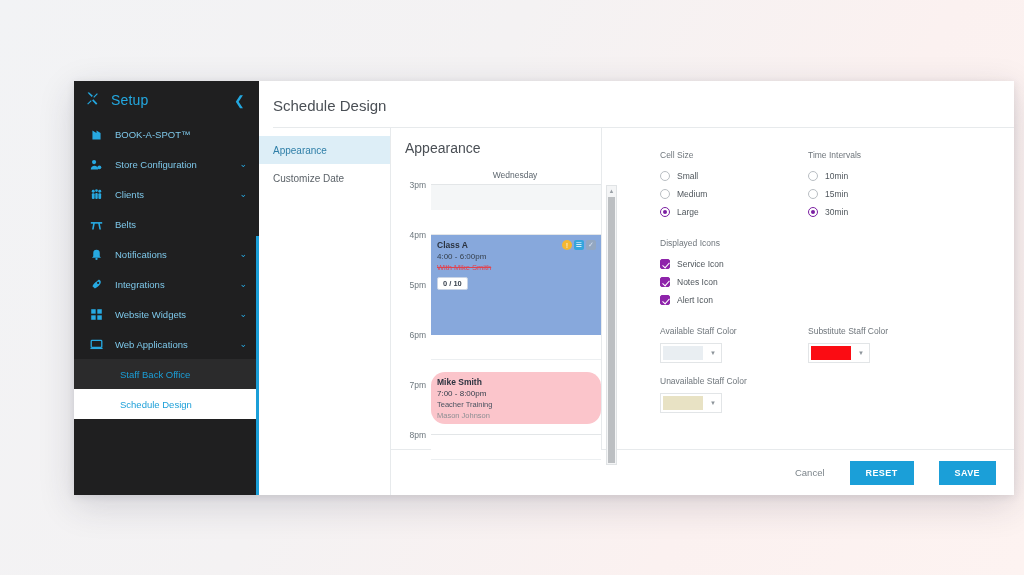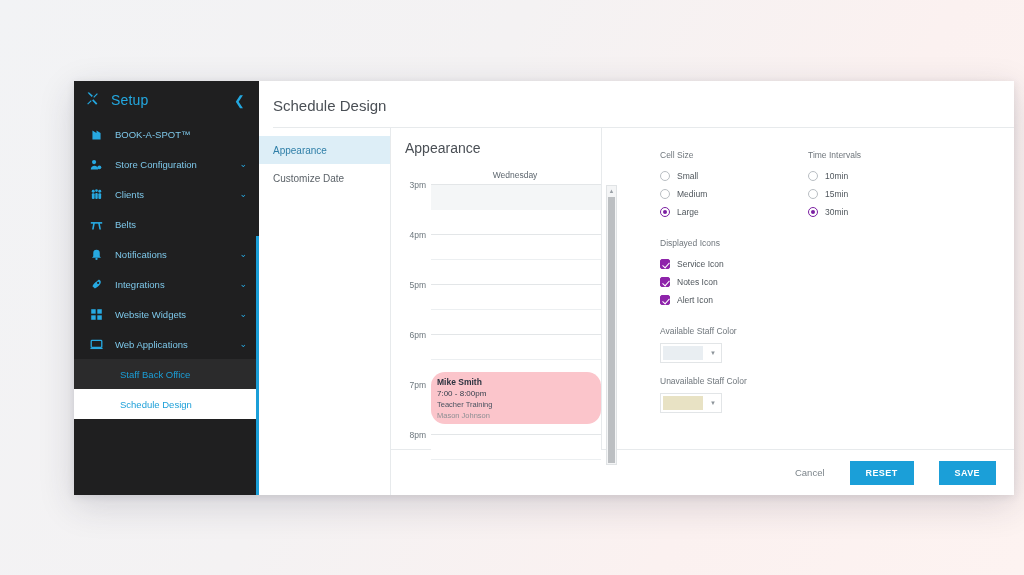--- a/index.html
+++ b/index.html
@@ -306,20 +306,31 @@
                   <div class="cal-time">4pm</div>
                   <div class="cal-time">5pm</div>
                   <div class="cal-time">6pm</div>
                   <div class="cal-time">7pm</div>
                   <div class="cal-time">8pm</div>
                 </div>
 
               <div id="cal-body">
                 <div class="slot-shade"></div>
 
+                <div class="event ev-blue" style="background: rgb(135, 168, 220);">
+                  <div class="ev-icons">
+                    <span class="ev-ico ico-alert">!</span>
+                    <span class="ev-ico ico-notes">☰</span>
+                    <span class="ev-ico ico-service">✓</span>
+                  </div>
+                  <div class="ev-title">Class A</div>
+                  <div class="ev-line">4:00 - 6:00pm</div>
+                  <div class="ev-strike">With Mike Smith</div>
+                  <div class="ev-count">0 / 10</div>
+                </div>
 
                 <div class="event ev-pink" style="background: rgb(251, 197, 203);">
                   <div class="ev-title">Mike Smith</div>
                   <div class="ev-line">7:00 - 8:00pm</div>
                   <div class="ev-sub">Teacher Training</div>
                   <div class="ev-muted">Mason Johnson</div>
                 </div>
 
                 <div id="cal-scroll">
                   <div class="sb-arrow">▲</div>
@@ -391,20 +402,27 @@
             </div>
 
             <div class="set-cols">
               <div class="set-col">
                 <div class="set-lbl">Available Staff Color</div>
                 <div class="color-field">
                   <span class="color-sw" id="sw-avail" style="background: rgb(233, 238, 242);"></span>
                   <span class="color-caret">▼</span>
                 </div>
               </div>
+              <div class="set-col">
+                <div class="set-lbl">Substitute Staff Color</div>
+                <div class="color-field">
+                  <span class="color-sw" id="sw-sub" style="background: rgb(251, 12, 19);"></span>
+                  <span class="color-caret">▼</span>
+                </div>
+              </div>
             </div>
 
             <div class="set-cols" style="margin-top:13px;">
               <div class="set-col">
                 <div class="set-lbl">Unavailable Staff Color</div>
                 <div class="color-field">
                   <span class="color-sw" id="sw-unavail" style="background: rgb(232, 226, 196);"></span>
                   <span class="color-caret">▼</span>
                 </div>
               </div>

